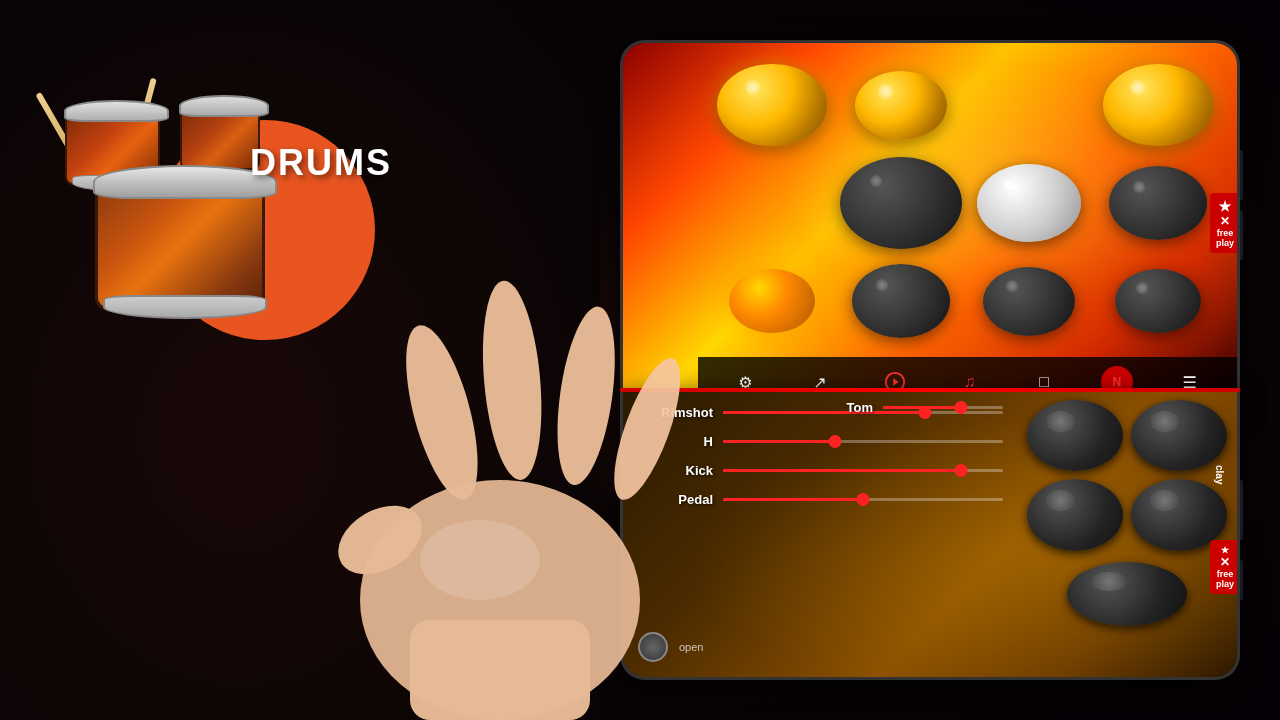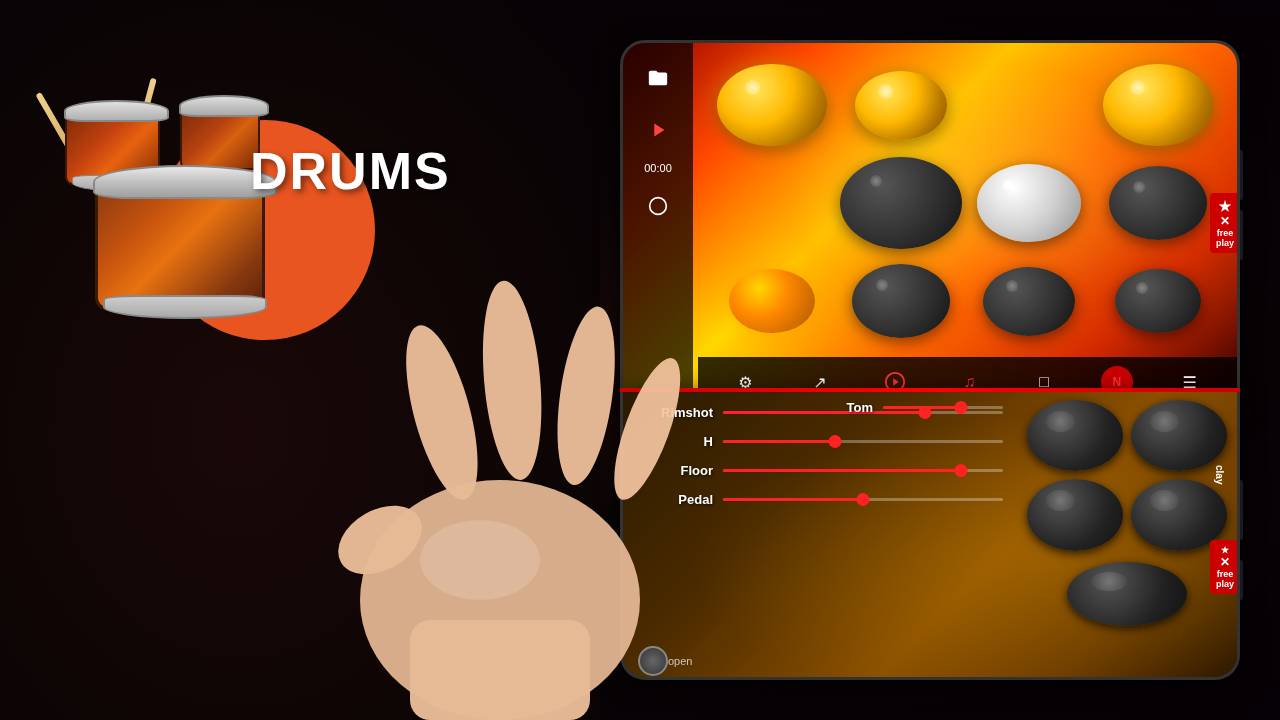--- a/index.html
+++ b/index.html
@@ -156,21 +156,21 @@
       display: block;
       font-size: 52px;
       font-weight: 900;
       color: white;
       text-shadow: 3px 3px 6px rgba(0,0,0,0.5);
       letter-spacing: 2px;
       line-height: 1;
     }
     .logo-drums {
       display: block;
-      font-size: 52px;
+      font-size: 36px;
       font-weight: 900;
       color: white;
       text-shadow: 3px 3px 6px rgba(0,0,0,0.5);
       letter-spacing: 2px;
       line-height: 1;
     }
 
     .phone-top {
       position: absolute;
       right: 40px; top: 40px;
@@ -478,38 +478,20 @@
 <div class="logo-text">
   <span class="logo-drums">DRUMS</span>
 </div>
 
 <div class="phone-top">
   <div class="samsung-text">SAMSUNG</div>
   <div class="phone-camera"></div>
   <div class="screen-top">
     <div class="screen-top-glow"></div>
 
-    <div class="side-toolbar">
-      <div class="toolbar-btn">
-        <svg width="22" height="22" viewBox="0 0 24 24" fill="white">
-            <path d="M10 4H4c-1.1 0-2 .9-2 2v12c0 1.1.9 2 2 2h16c1.1 0 2-.9 2-2V8c0-1.1-.9-2-2-2h-8l-2-2z"></path>
-          </svg>
-      </div>
-      <div class="toolbar-btn active">
-        <svg width="22" height="22" viewBox="0 0 24 24" fill="currentColor">
-            <path d="M8 5v14l11-7z"></path>
-          </svg>
-      </div>
-      <div class="toolbar-time">00:00</div>
-      <div class="toolbar-btn">
-        <svg width="20" height="20" viewBox="0 0 24 24" fill="white">
-            <circle cx="12" cy="12" r="10" stroke="white" stroke-width="2" fill="none"></circle>
-          </svg>
-      </div>
-    </div>
 
     <div style="position:absolute; left:80px; top:8px; right:10px; bottom:52px; display:grid; grid-template-columns: repeat(4,1fr); grid-template-rows: repeat(3,1fr); gap:6px; padding:8px;">
 
       <div class="drum-pad pad-gold" style="width:90%;height:90%;margin:auto;"></div>
       <div class="drum-pad pad-gold" style="width:75%;height:75%;margin:auto;"></div>
       <div style="width:90%;height:90%;margin:auto;"></div>
       <div class="drum-pad pad-gold" style="width:90%;height:90%;margin:auto;"></div>
 
       <div style="width:90%;height:90%;margin:auto;"></div>
       <div class="drum-pad pad-dark" style="width:100%;height:100%;margin:auto;"></div>
@@ -573,21 +555,21 @@
 
       <div class="slider-row" style="margin-top:10px;">
         <span class="slider-label">H</span>
         <div class="slider-track">
           <div class="slider-fill" style="width:40%;"></div>
           <div class="slider-thumb" style="right:60%;"></div>
         </div>
       </div>
 
       <div class="slider-row" style="margin-top:10px;">
-        <span class="slider-label">Floor</span>
+        <span class="slider-label">Kick</span>
         <div class="slider-track">
           <div class="slider-fill" style="width:85%;"></div>
           <div class="slider-thumb" style="right:15%;"></div>
         </div>
       </div>
 
       <div class="slider-row" style="margin-top:10px;">
         <span class="slider-label">Pedal</span>
         <div class="slider-track">
           <div class="slider-fill" style="width:50%;"></div>
@@ -603,21 +585,21 @@
     <div style="position:absolute; right:12px; top:75px; color:white; font-size:10px; font-weight:bold; writing-mode:vertical-rl;">clay</div>
 
     <div style="position:absolute; right:10px; top:10px; display:grid; grid-template-columns:repeat(2,1fr); grid-template-rows:repeat(3,1fr); gap:8px; width:200px; height:230px;">
       <div class="drum-pad-bottom" style="border-radius:50%;"></div>
       <div class="drum-pad-bottom" style="border-radius:50%;"></div>
       <div class="drum-pad-bottom" style="border-radius:50%;"></div>
       <div class="drum-pad-bottom" style="border-radius:50%;"></div>
       <div class="drum-pad-bottom" style="border-radius:50%; grid-column:1/3; width:60%; margin:auto; height:90%;"></div>
     </div>
 
-    <div style="position:absolute; left:15px; bottom:1px; display:flex; align-items:center; gap:0;text-align:right;">
+    <div style="position:absolute; left:15px; bottom:15px; display:flex; align-items:center; gap:11px;text-align:right;">
       <div style="width:30px; height:30px; border-radius:50%; background:radial-gradient(circle, #666, #333); border:2px solid #888;"></div>
       <span style="color:rgba(255,255,255,0.7); font-size:11px;">open</span>
     </div>
   </div>
 
   <div class="free-play-badge-bottom">
     <span class="star">★</span>
     <span style="font-size:12px;">✕</span>
     <span>free</span>
     <span>play</span>

